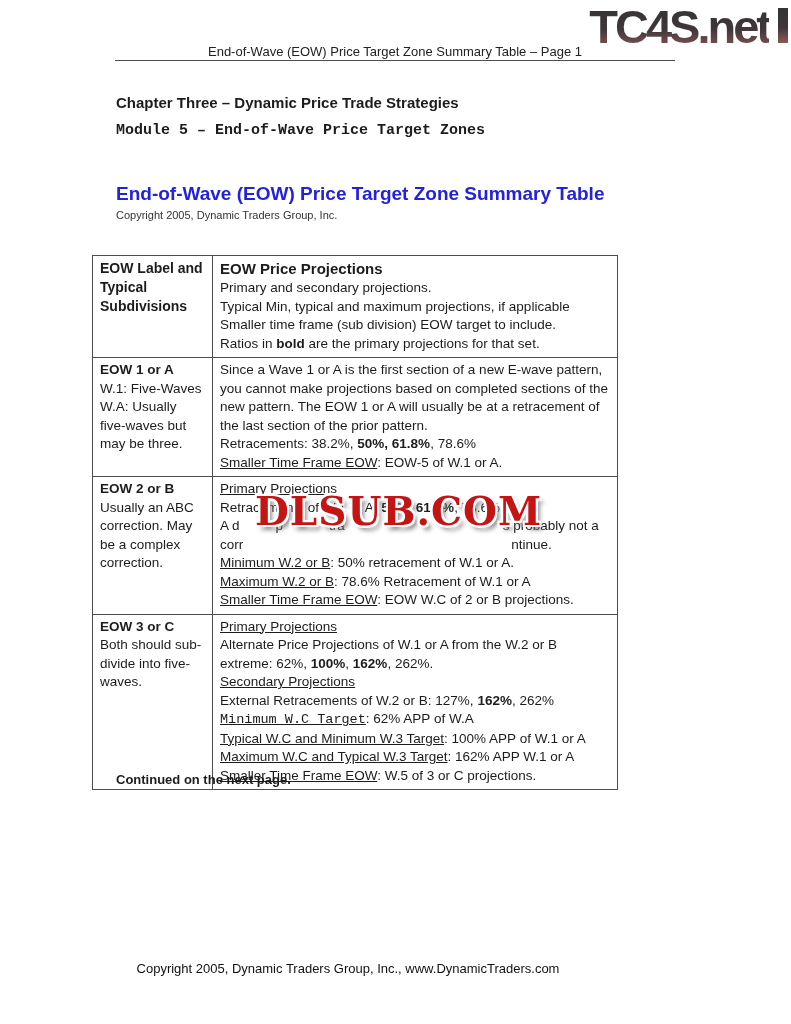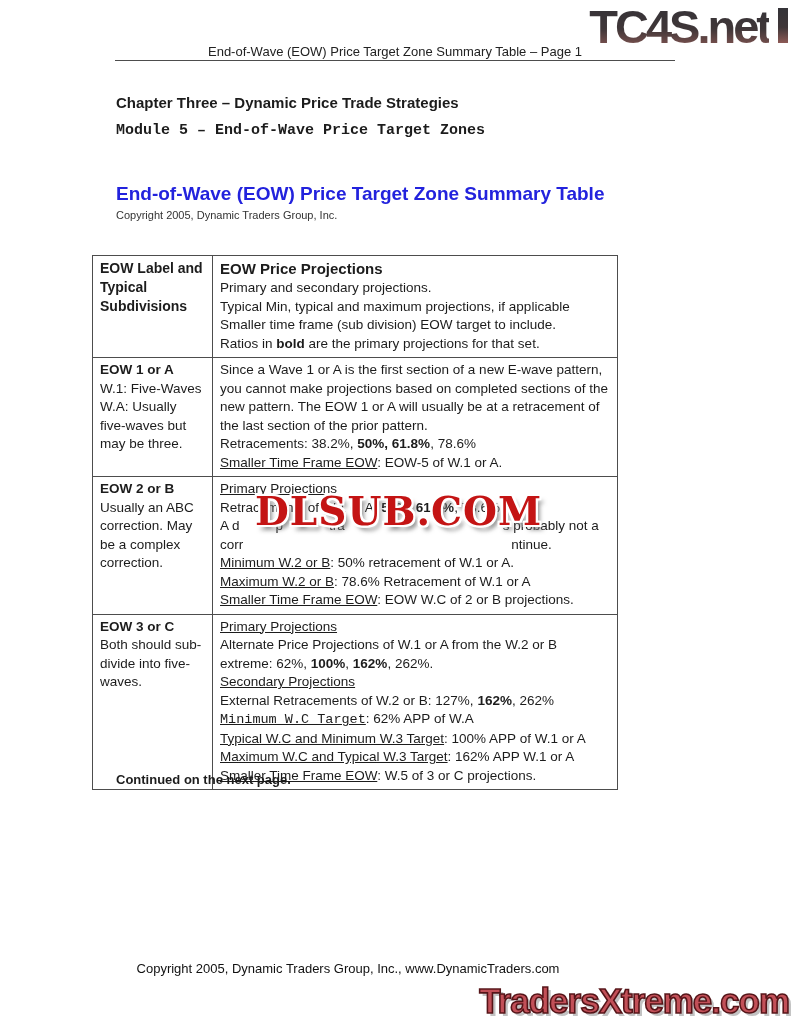--- a/index.html
+++ b/index.html
@@ -166,15 +166,14 @@
     </tr>
   </tbody>
     </table>
 
   <div class="watermark">DLSUB.COM</div>
 
   <div class="continued">Continued on the next page.</div>
 
   <div class="footer-copy">Copyright 2005, Dynamic Traders Group, Inc., www.DynamicTraders.com</div>
 
-  <div class="tx-logo">TradersXtreme.com</div>
 
 </div>
 
 </body></html>

